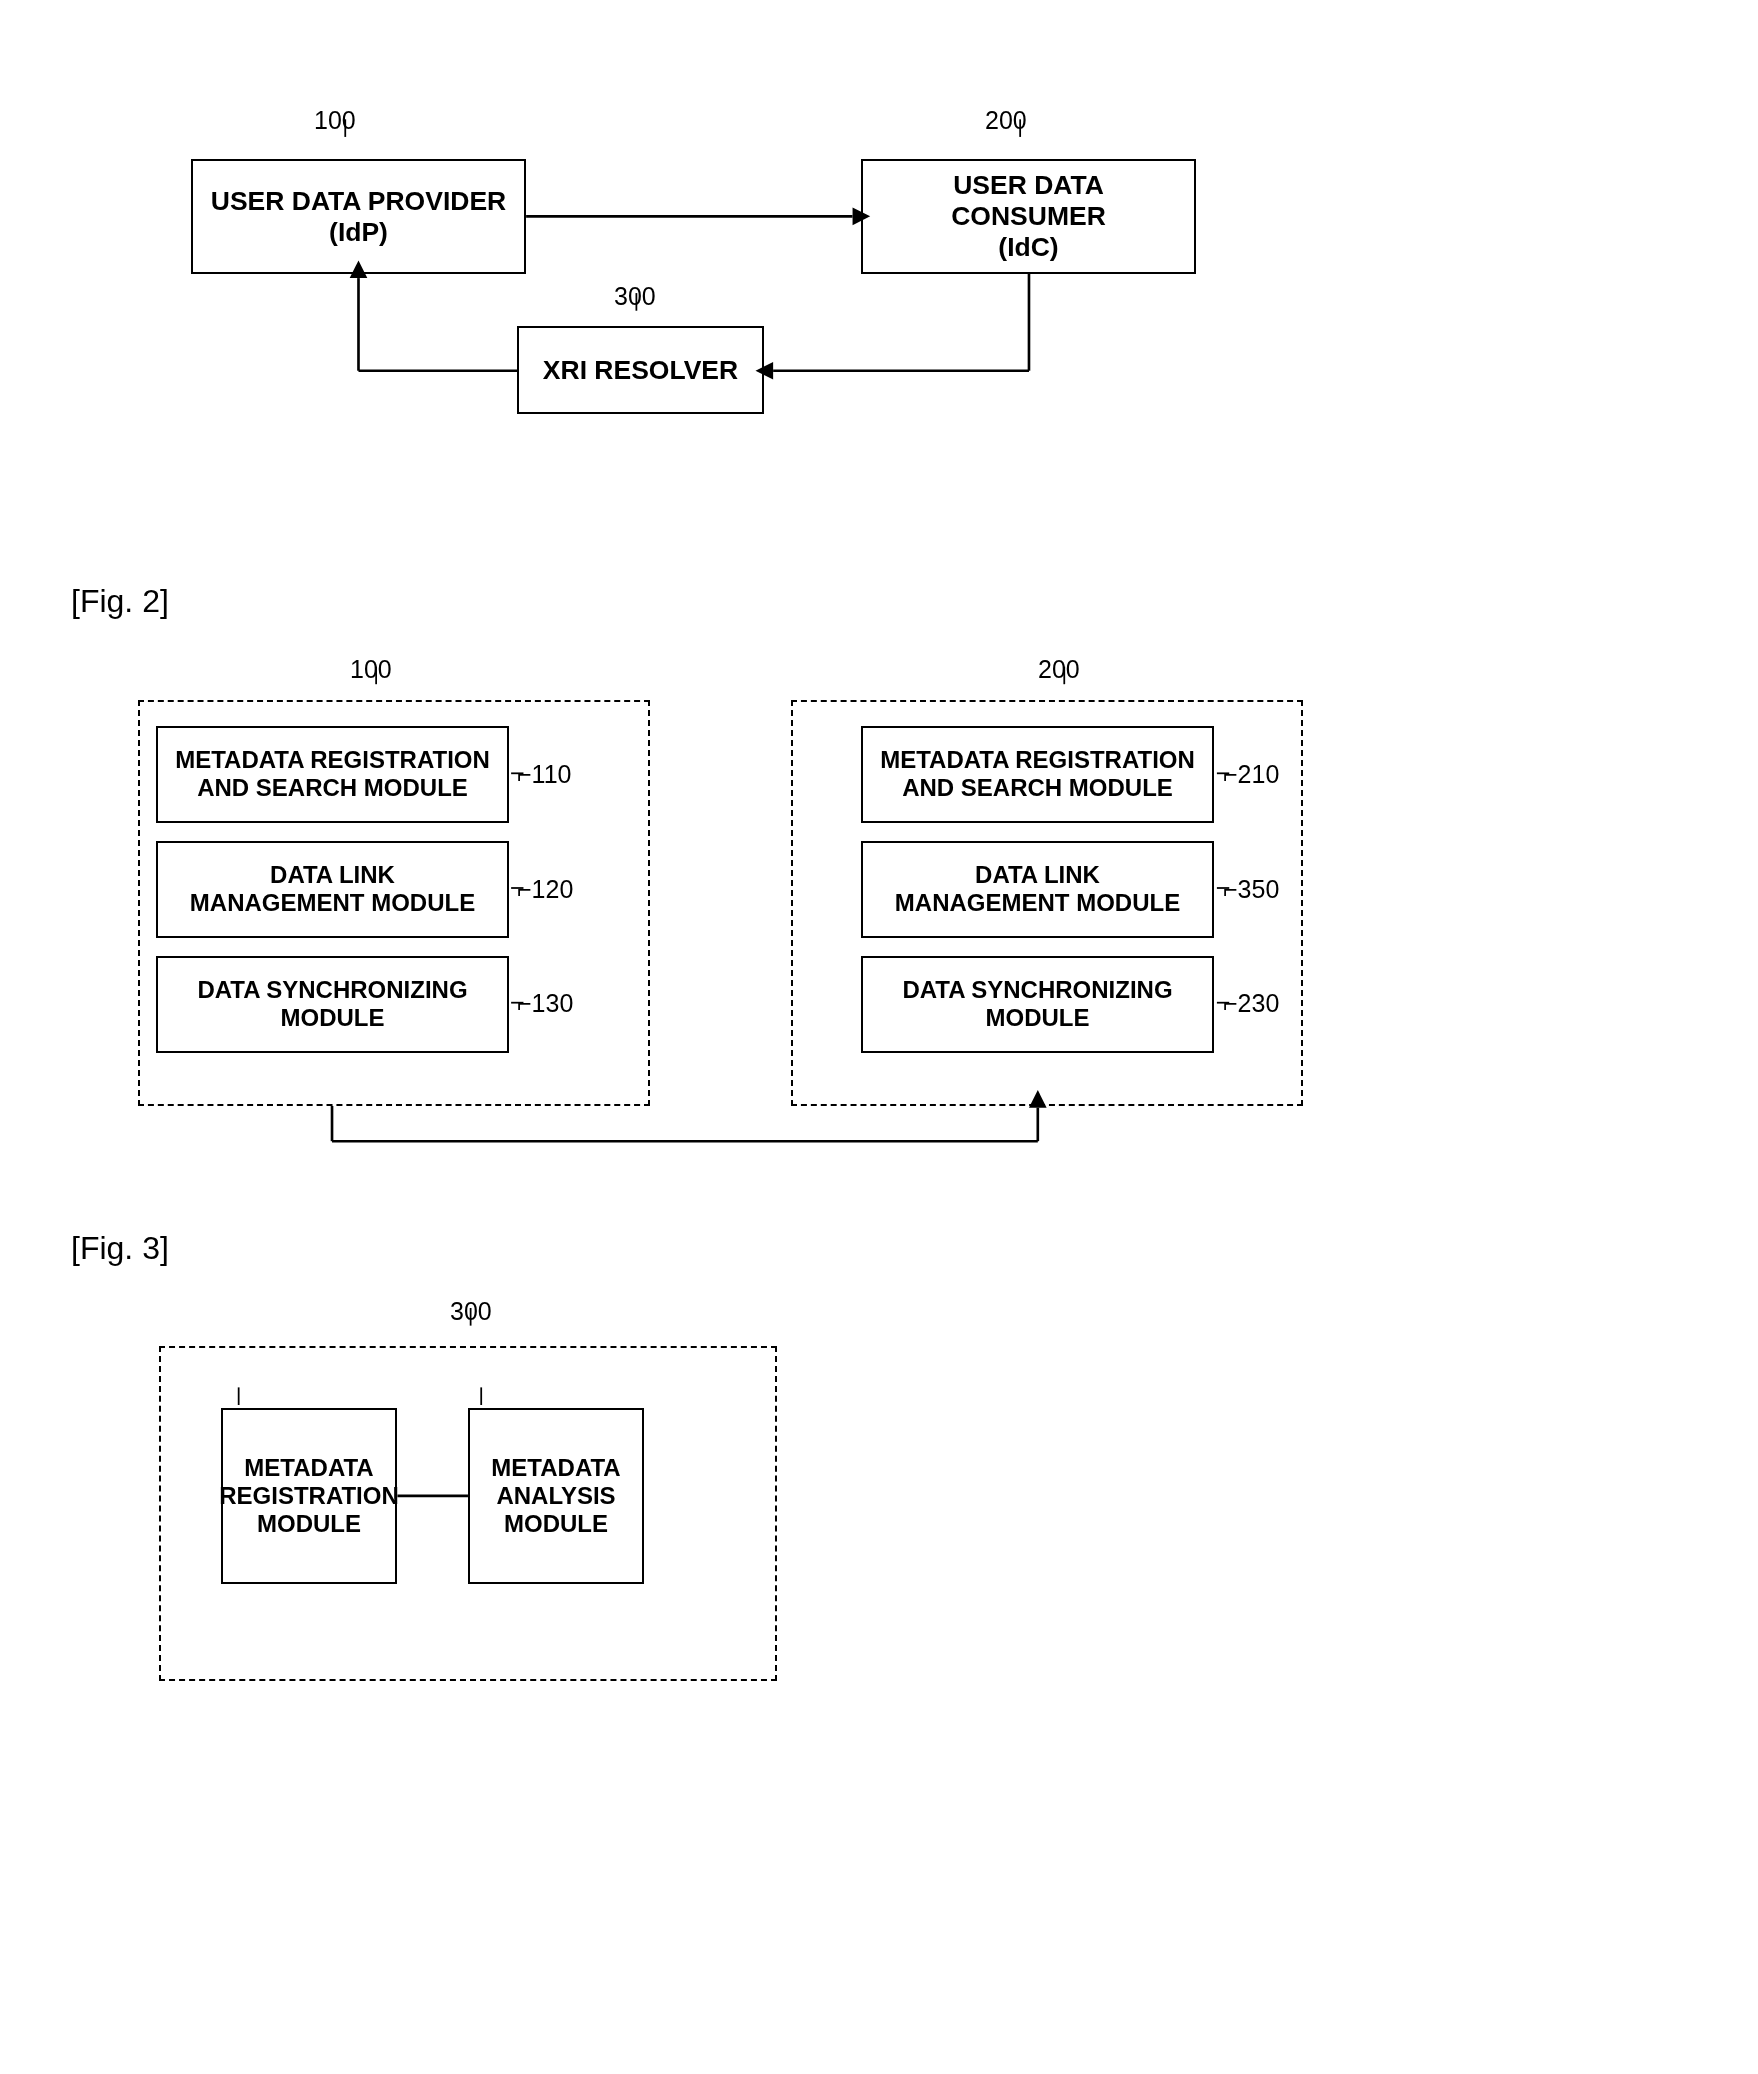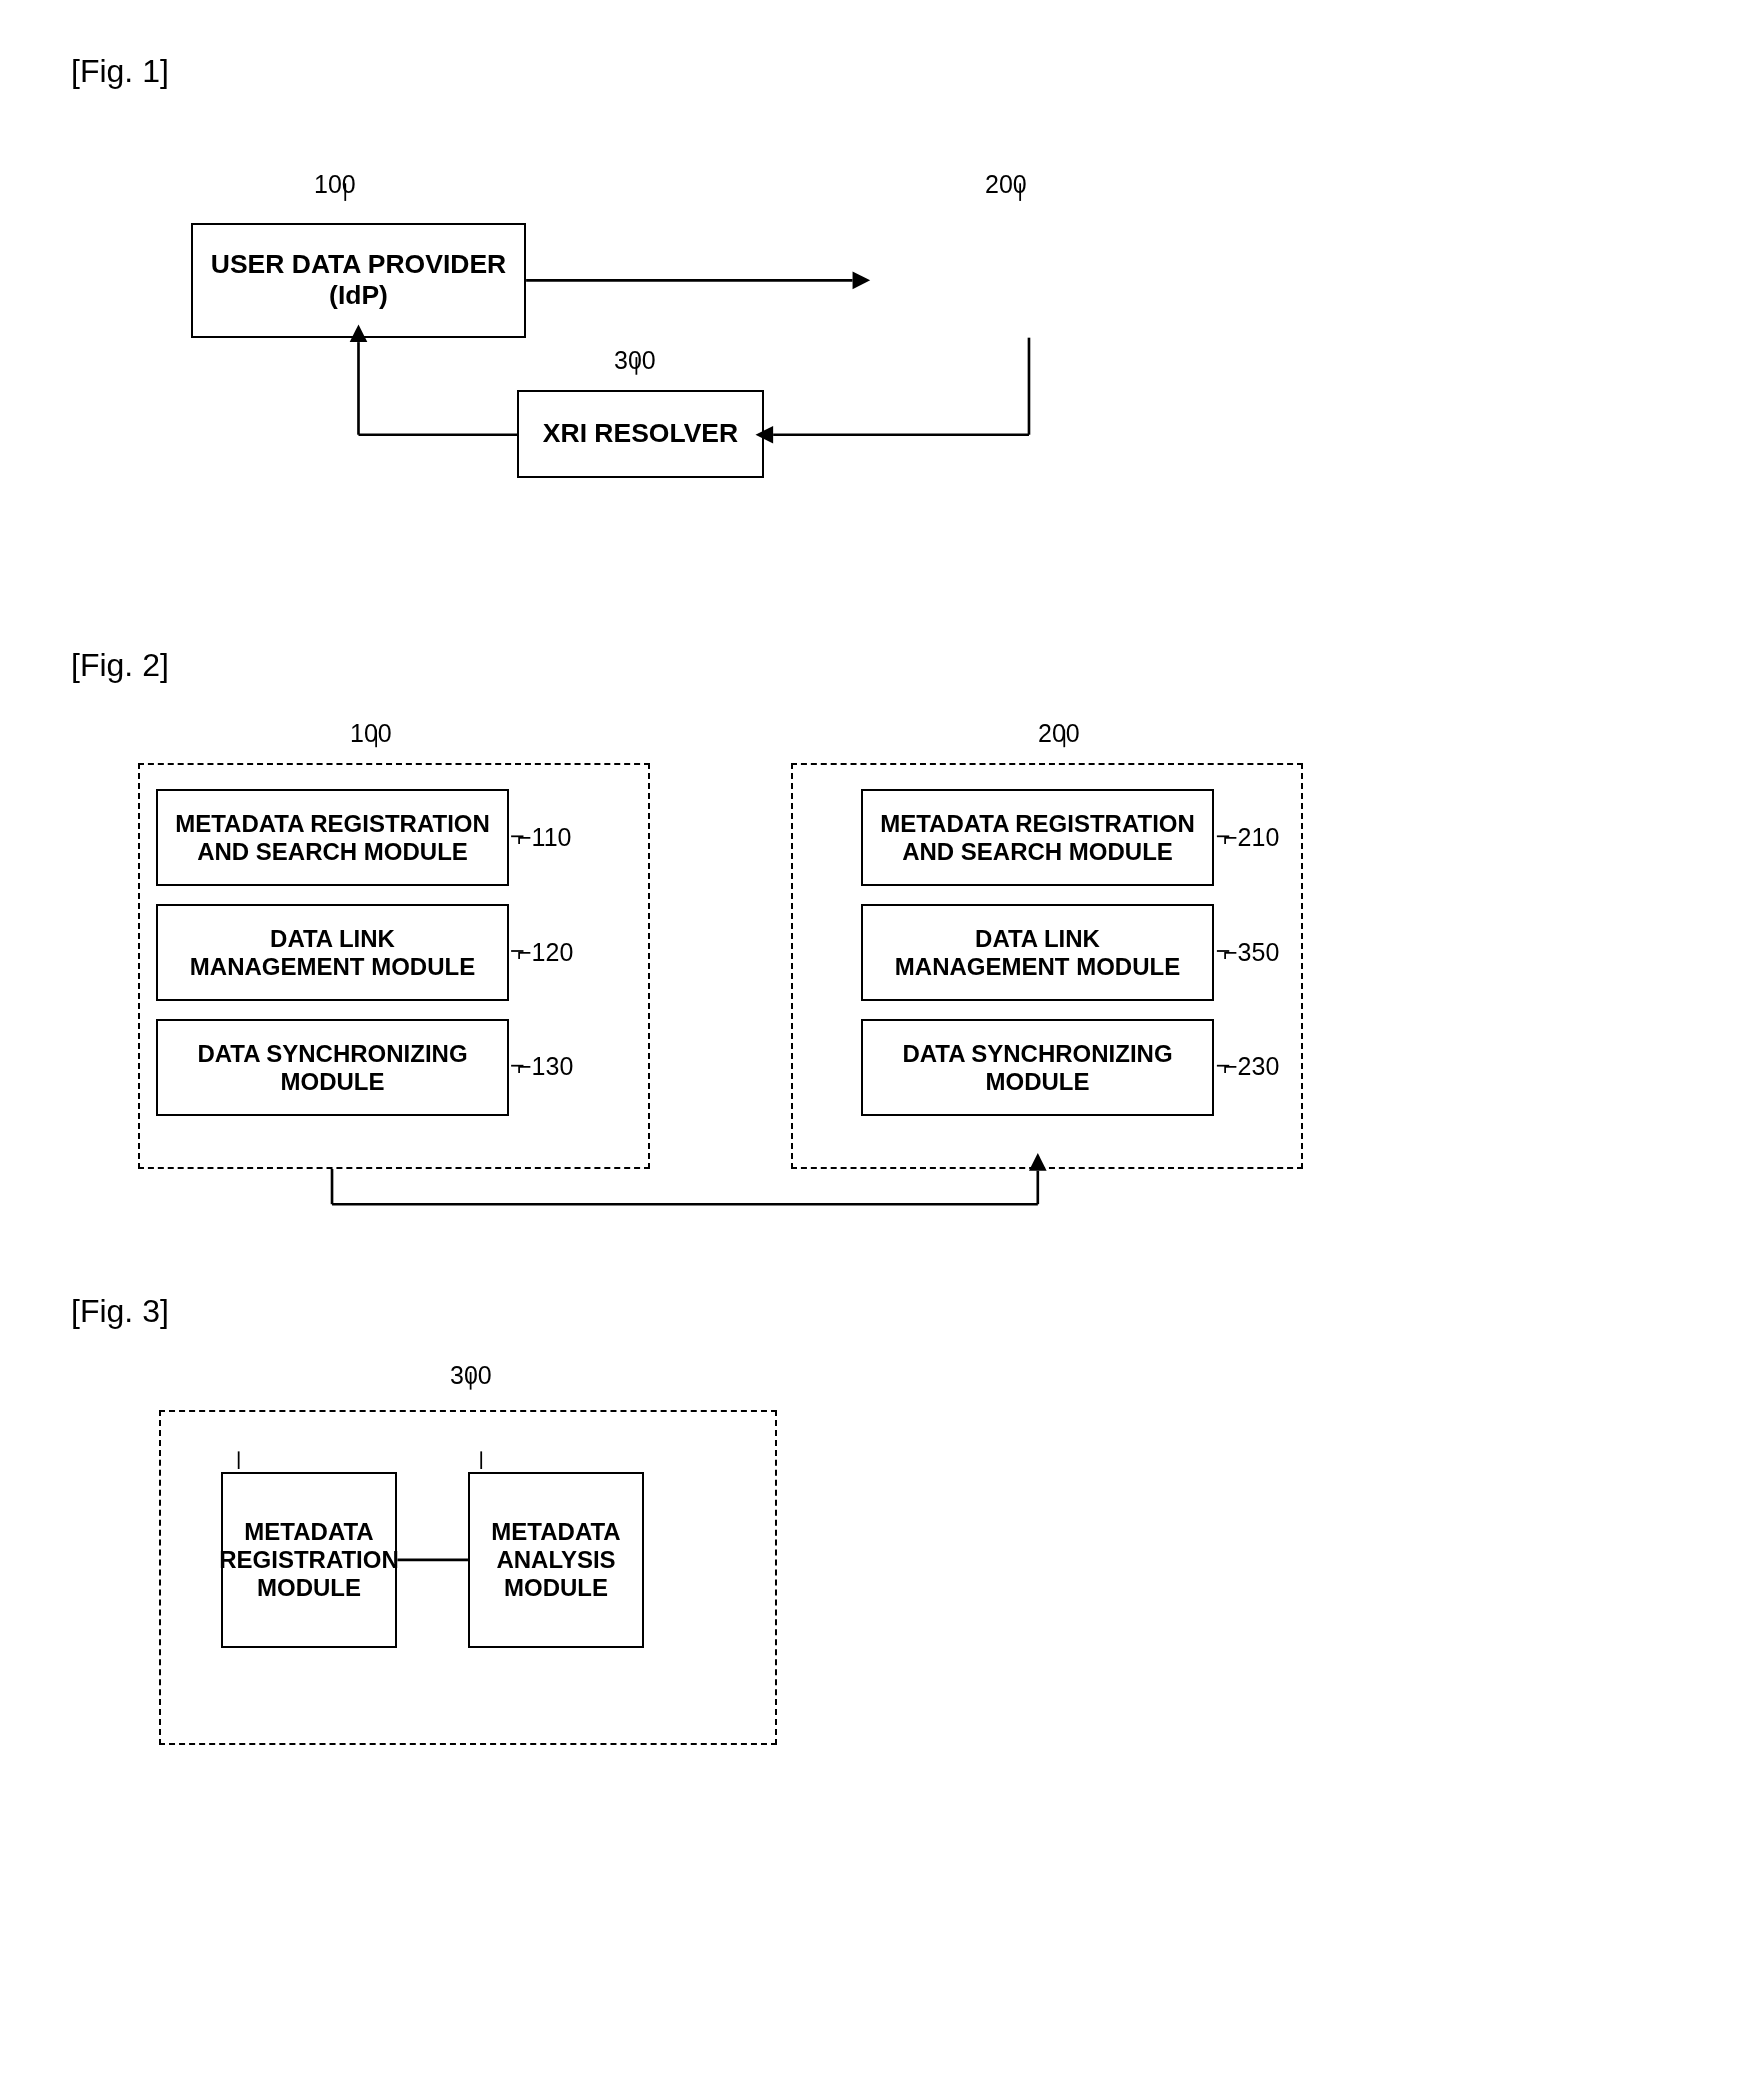--- a/index.html
+++ b/index.html
@@ -177,33 +177,36 @@
     .ref-number {
       position: absolute;
       font-size: 25px;
       color: #000;
     }
   </style>
 </head>
 <body>
 
 <div class="figure-container">
-  <div class="figure-label">[Fig. 1]</div>
 
   <div class="fig1-diagram">
 
     <span class="ref-number" style="left:229px; top:53px;">100</span>
     <span class="ref-number" style="left:900px; top:53px;">200</span>
     <span class="ref-number" style="left:529px; top:229px;">300</span>
 
     <div class="box fig1-idp">
       <span>USER DATA PROVIDER</span>
       <span>(IdP)</span>
     </div>
 
+    <div class="box fig1-idc">
+      <span>USER DATA CONSUMER</span>
+      <span>(IdC)</span>
+    </div>
 
     <div class="box fig1-xri">
       <span>XRI RESOLVER</span>
     </div>
 
     <svg class="fig1-svg" viewBox="0 0 1800 520" width="1588" height="459">
 
       <line x1="500" y1="185" x2="870" y2="185" stroke="#000" stroke-width="3"></line>
       <polygon points="870,175 890,185 870,195" fill="#000"></polygon>
 

